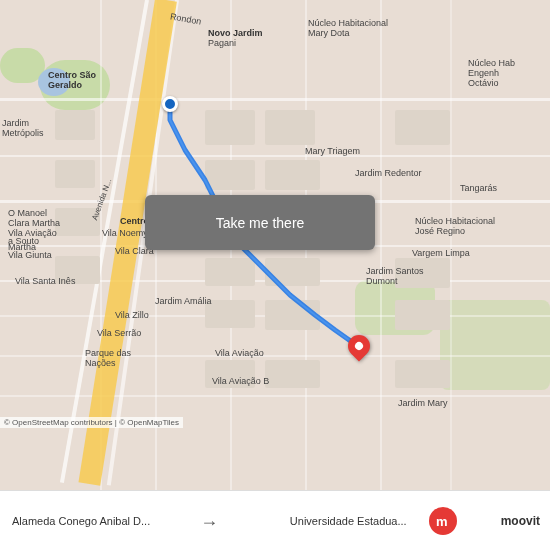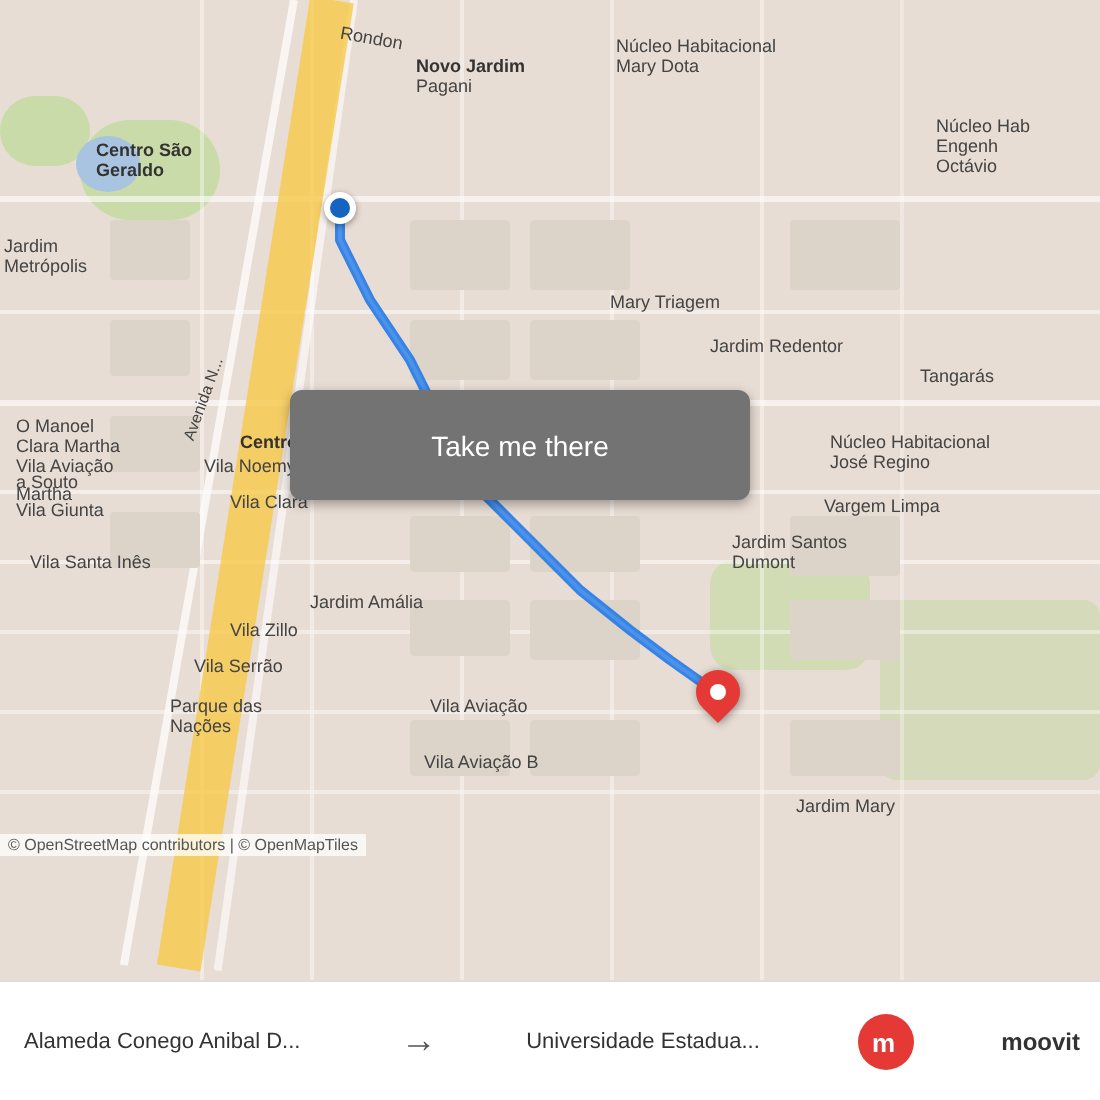--- a/index.html
+++ b/index.html
@@ -162,21 +162,21 @@
       font-size: 18px;
       color: #555;
       padding: 0 6px;
     }
 
     .bottom-bar-dest {
       flex: 1;
       padding: 0 12px;
       font-size: 11px;
       color: #333;
-      text-align: center;
+      text-align: right;
       white-space: nowrap;
       overflow: hidden;
       text-overflow: ellipsis;
     }
 
     .moovit-logo {
       display: flex;
       align-items: center;
       padding: 0 10px;
       gap: 2px;

